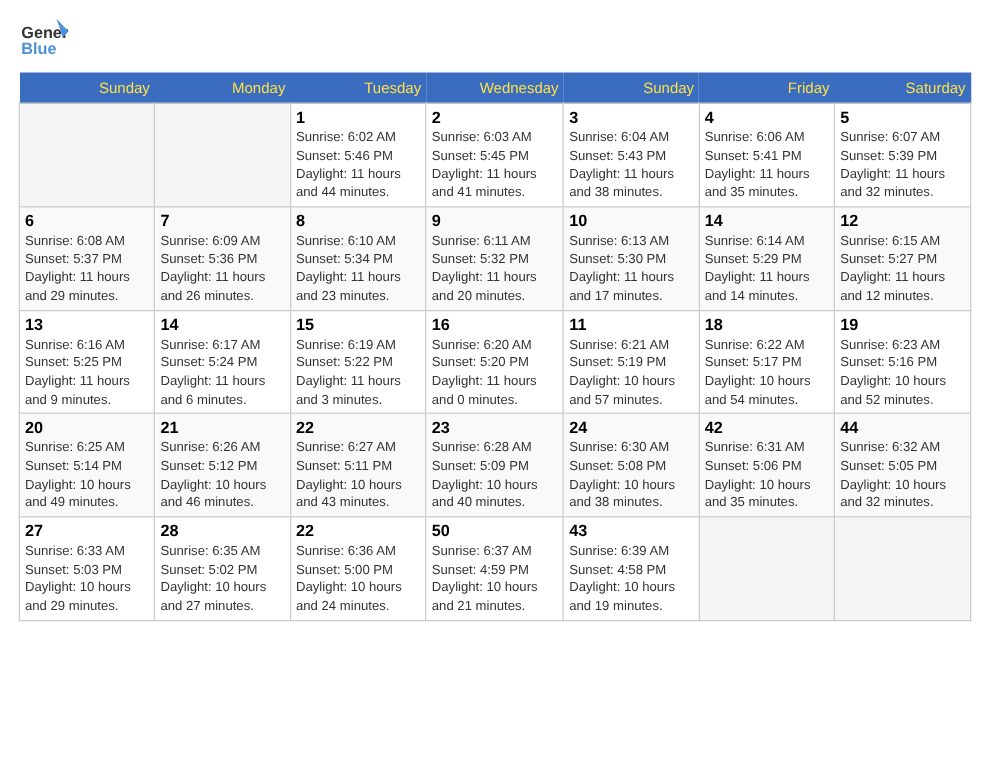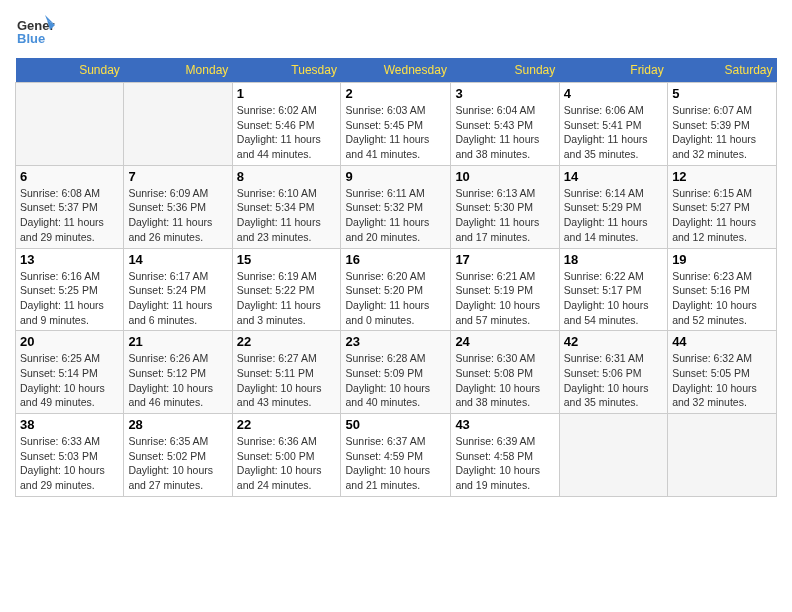--- a/index.html
+++ b/index.html
@@ -170,21 +170,21 @@
         </td>
         <td>
           <span class="day-num">15</span>
           <div class="day-info">Sunrise: 6:19 AM<br>Sunset: 5:22 PM<br>Daylight: 11 hours and 3 minutes.</div>
         </td>
         <td>
           <span class="day-num">16</span>
           <div class="day-info">Sunrise: 6:20 AM<br>Sunset: 5:20 PM<br>Daylight: 11 hours and 0 minutes.</div>
         </td>
         <td>
-          <span class="day-num">17</span>
+          <span class="day-num">11</span>
           <div class="day-info">Sunrise: 6:21 AM<br>Sunset: 5:19 PM<br>Daylight: 10 hours and 57 minutes.</div>
         </td>
         <td>
           <span class="day-num">18</span>
           <div class="day-info">Sunrise: 6:22 AM<br>Sunset: 5:17 PM<br>Daylight: 10 hours and 54 minutes.</div>
         </td>
         <td>
           <span class="day-num">19</span>
           <div class="day-info">Sunrise: 6:23 AM<br>Sunset: 5:16 PM<br>Daylight: 10 hours and 52 minutes.</div>
         </td>
@@ -214,21 +214,21 @@
           <span class="day-num">42</span>
           <div class="day-info">Sunrise: 6:31 AM<br>Sunset: 5:06 PM<br>Daylight: 10 hours and 35 minutes.</div>
         </td>
         <td>
           <span class="day-num">44</span>
           <div class="day-info">Sunrise: 6:32 AM<br>Sunset: 5:05 PM<br>Daylight: 10 hours and 32 minutes.</div>
         </td>
       </tr>
       <tr>
         <td>
-          <span class="day-num">38</span>
+          <span class="day-num">27</span>
           <div class="day-info">Sunrise: 6:33 AM<br>Sunset: 5:03 PM<br>Daylight: 10 hours and 29 minutes.</div>
         </td>
         <td>
           <span class="day-num">28</span>
           <div class="day-info">Sunrise: 6:35 AM<br>Sunset: 5:02 PM<br>Daylight: 10 hours and 27 minutes.</div>
         </td>
         <td>
           <span class="day-num">22</span>
           <div class="day-info">Sunrise: 6:36 AM<br>Sunset: 5:00 PM<br>Daylight: 10 hours and 24 minutes.</div>
         </td>

